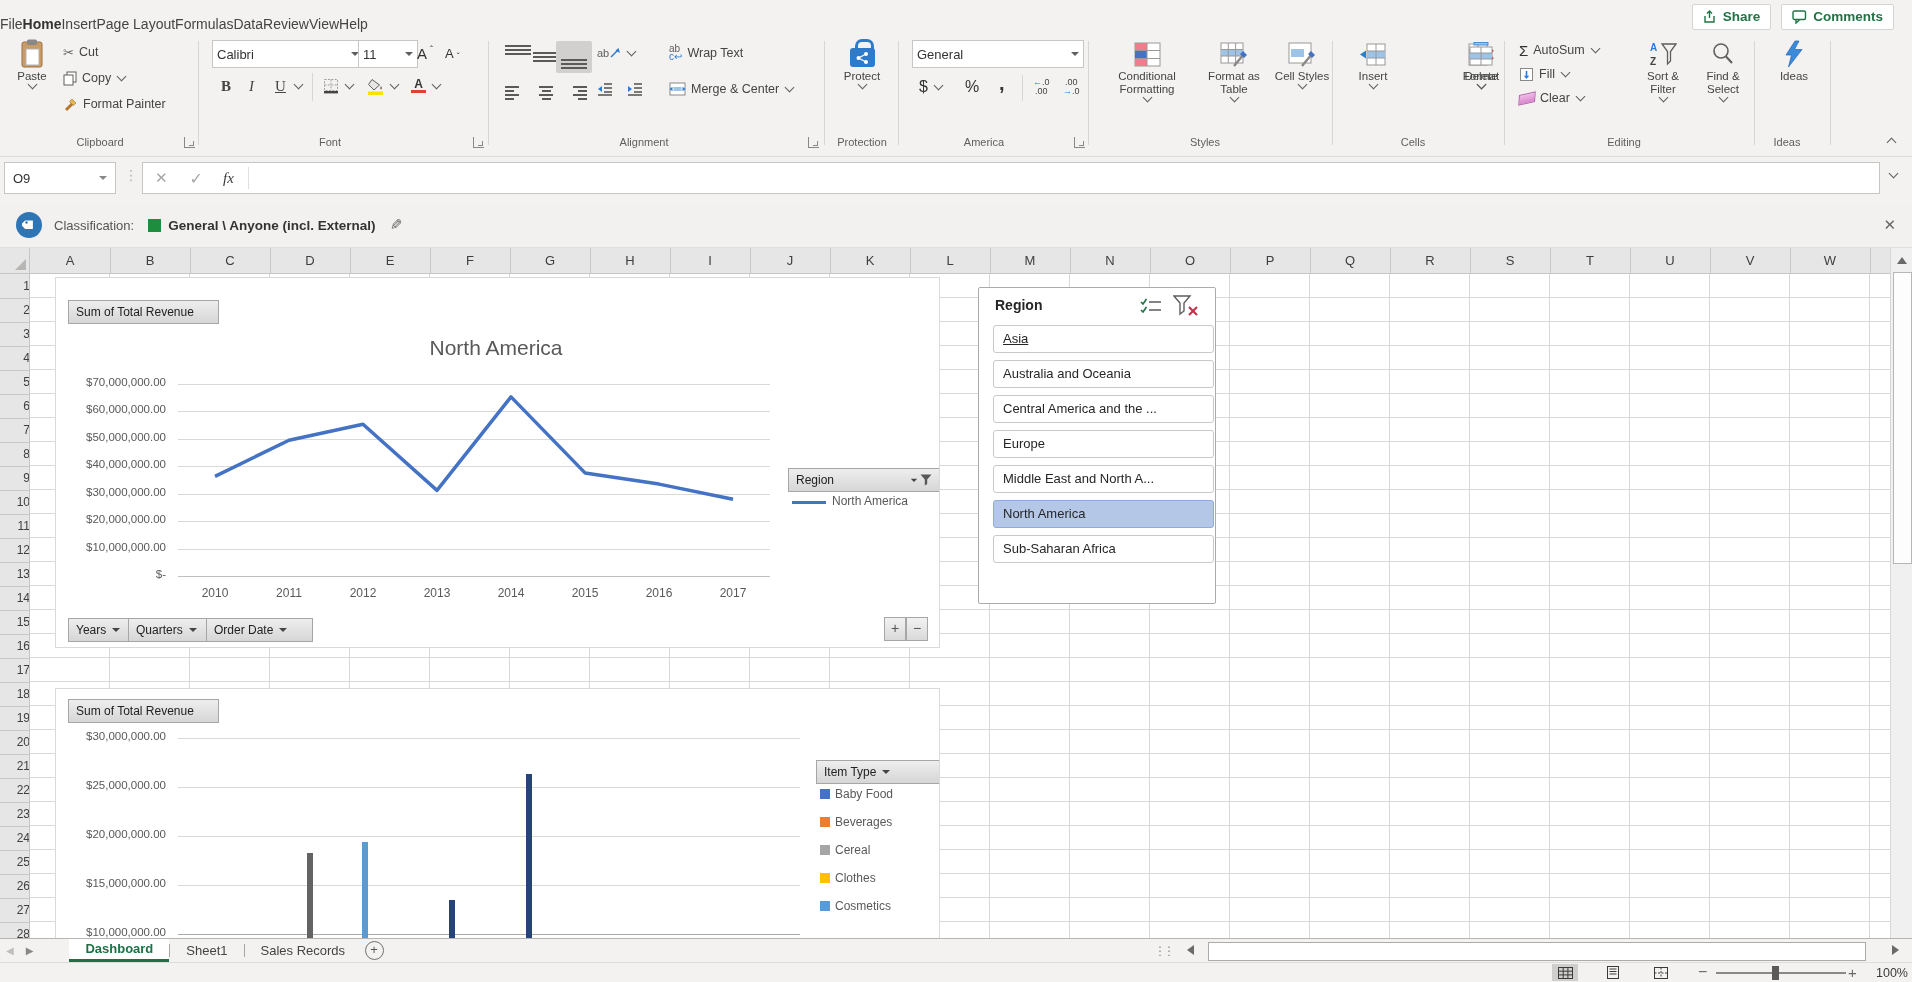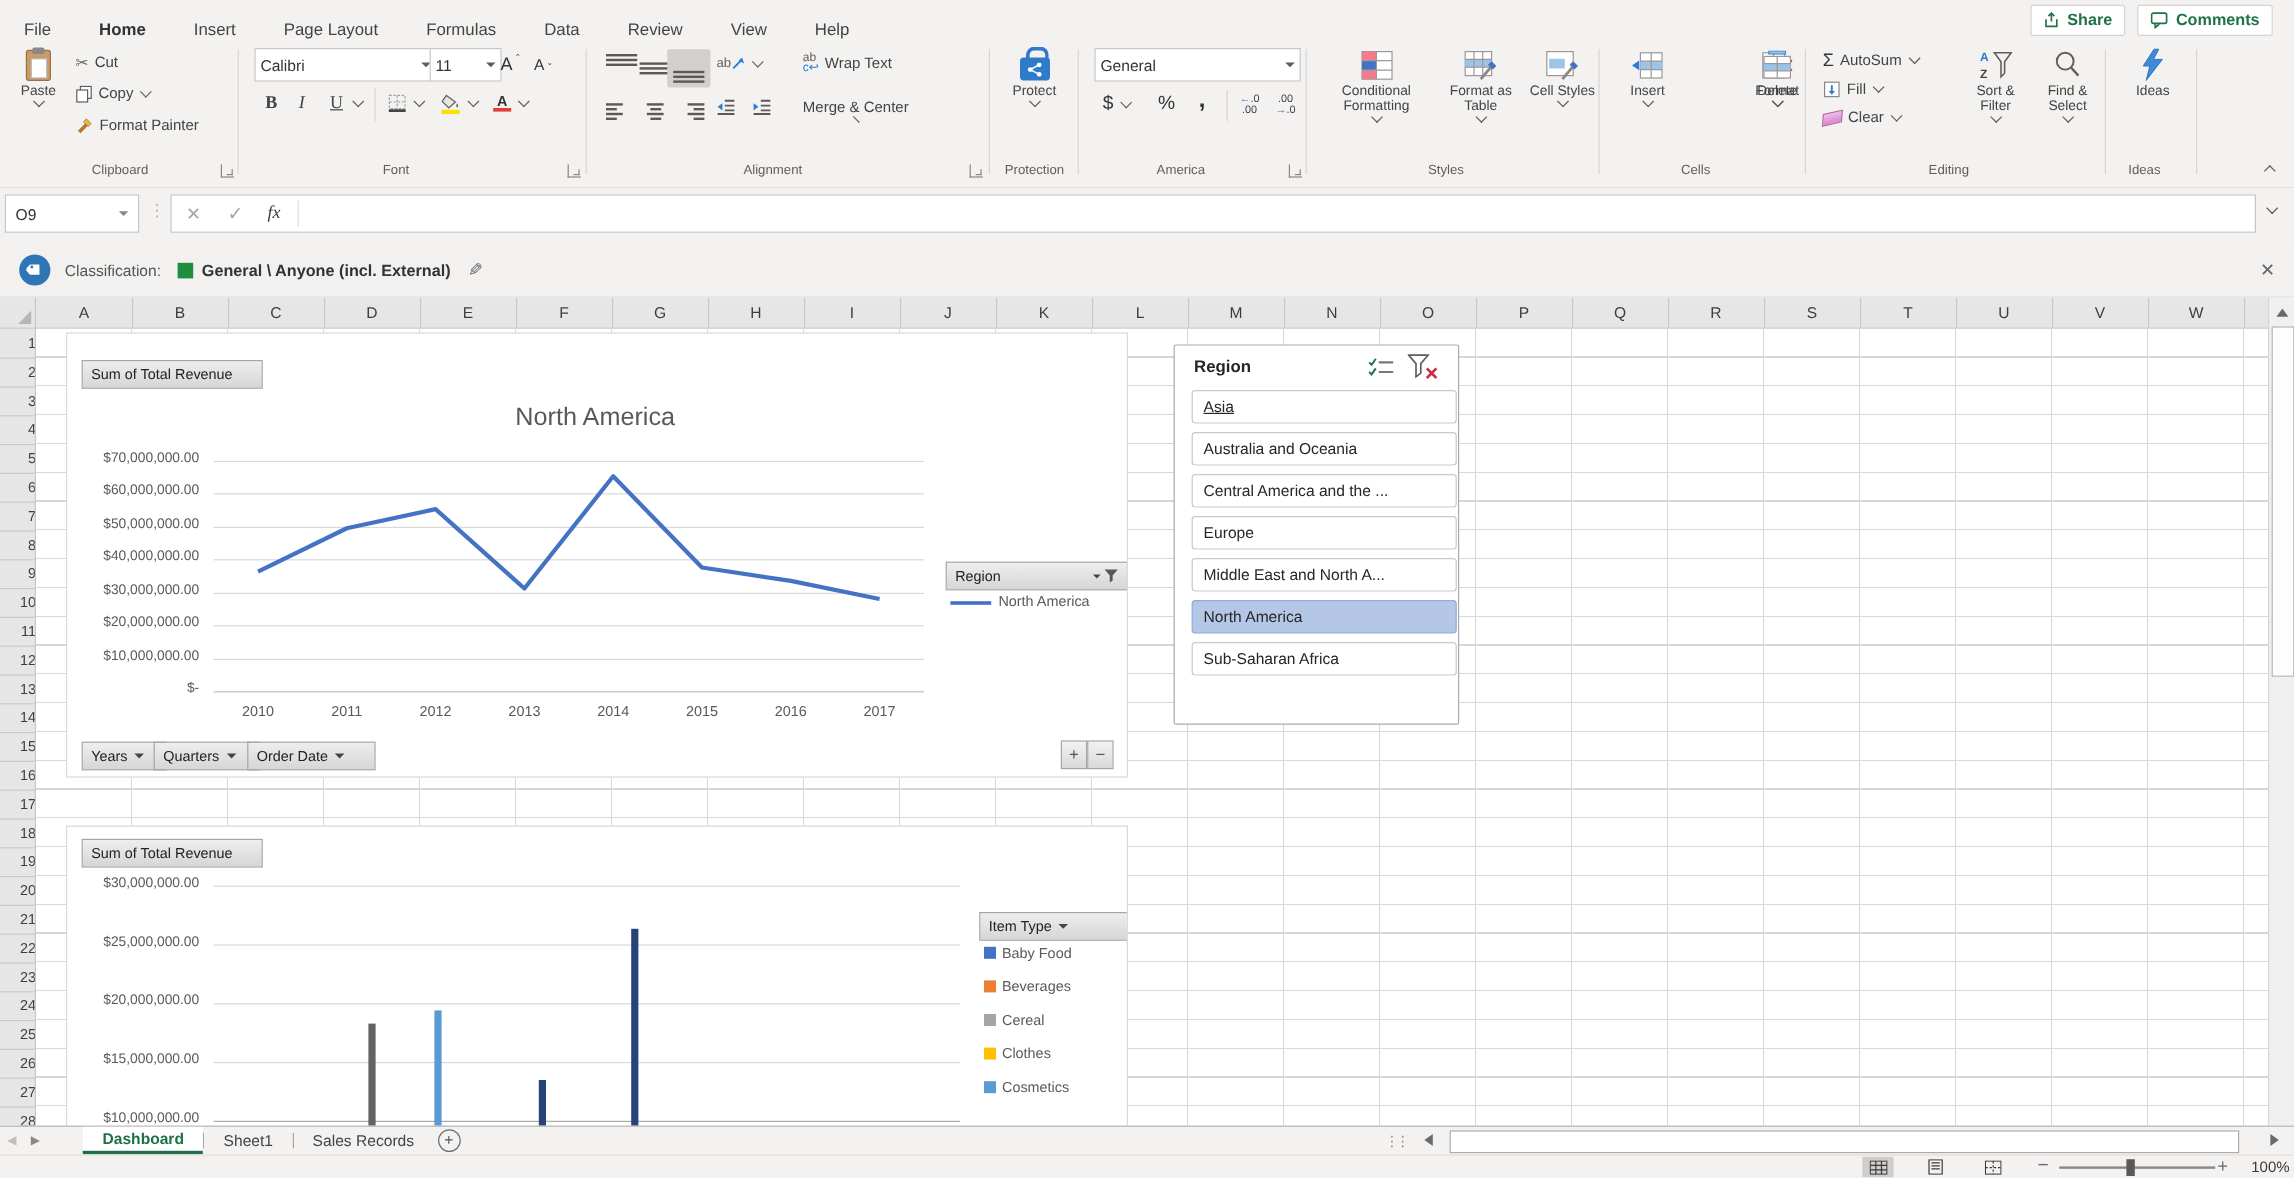--- a/index.html
+++ b/index.html
@@ -1,20 +1,20 @@
 <!DOCTYPE html>
 <html><head>
 <meta charset="utf-8">
 <style>
   html,body{margin:0;padding:0;background:#fff;font-family:"Liberation Sans",sans-serif;}
   #root{position:relative;width:1912px;height:982px;overflow:hidden;background:#fff;color:#444;}
   .abs{position:absolute;box-sizing:border-box;}
   
   #tabrow{left:0;top:0;width:1912px;height:33px;background:#F3F2F1;display:flex;align-items:center;}
-  .rtab{padding:0 20px;font-size:14px;color:#444;height:33px;line-height:33px;cursor:default;position:relative;margin-top:16px;}
+  .rtab{padding:0 0;font-size:14px;color:#444;height:33px;line-height:33px;cursor:default;position:relative;margin-top:16px;}
   .rtab.active{font-weight:bold;color:#333;}
   .rtab.active::after{content:"";position:absolute;left:12px;right:12px;bottom:2px;height:3px;background:#217346;}
   #tabrow-right{margin-left:auto;display:flex;gap:10px;padding-right:18px;}
   .pillbtn{display:flex;align-items:center;gap:6px;background:#fff;border:1px solid #D6D4D2;border-radius:2px;height:24px;padding:0 10px;color:#217346;font-size:13.5px;font-weight:bold;}
   
   #ribbon{left:0;top:33px;width:1912px;height:124px;background:#F3F2F1;border-bottom:1px solid #DFDDDB;}
   .gdiv{position:absolute;top:8px;height:104px;width:1px;background:#D8D6D4;}
   .glabel{position:absolute;top:103px;font-size:11px;color:#605E5C;transform:translateX(-50%);white-space:nowrap;}
   .launcher{position:absolute;top:104px;width:10px;height:10px;border-left:1px solid #8A8886;border-bottom:1px solid #8A8886;}
   .launcher::after{content:"";position:absolute;right:1px;bottom:1px;width:4px;height:4px;border-right:1px solid #8A8886;border-bottom:1px solid #8A8886;}
@@ -255,21 +255,21 @@
           </g>
         </svg>
       </div>
     <div class="sbtn" style="left:666px;top:8px;">
       <span style="display:inline-flex;flex-direction:column;line-height:8px;">
           <span style="font-size:10px;color:#605E5C;">ab</span>
           <span style="font-size:10px;color:#2B7CD3;">c↩</span>
         </span>
       <span>Wrap Text</span>
     </div>
-    <div class="sbtn" style="left:666px;top:44px;flex-direction:column;">
+    <div class="sbtn" style="left:666px;top:44px;">
       <svg width="17" height="14" viewBox="0 0 17 14">
           <rect x="1" y="1" width="15" height="12" fill="#fff" stroke="#8A8886"></rect>
           <rect x="4.5" y="5" width="8" height="4" fill="#9DC3E6"></rect>
           <polygon points="0.5,7 3.5,4.8 3.5,9.2" fill="#2B7CD3"></polygon>
           <polygon points="16.5,7 13.5,4.8 13.5,9.2" fill="#2B7CD3"></polygon>
         </svg>
       <span>Merge &amp; Center</span>
         <span class="chv"></span>
     </div>
     <span class="glabel" style="left:644px;">Alignment</span>

